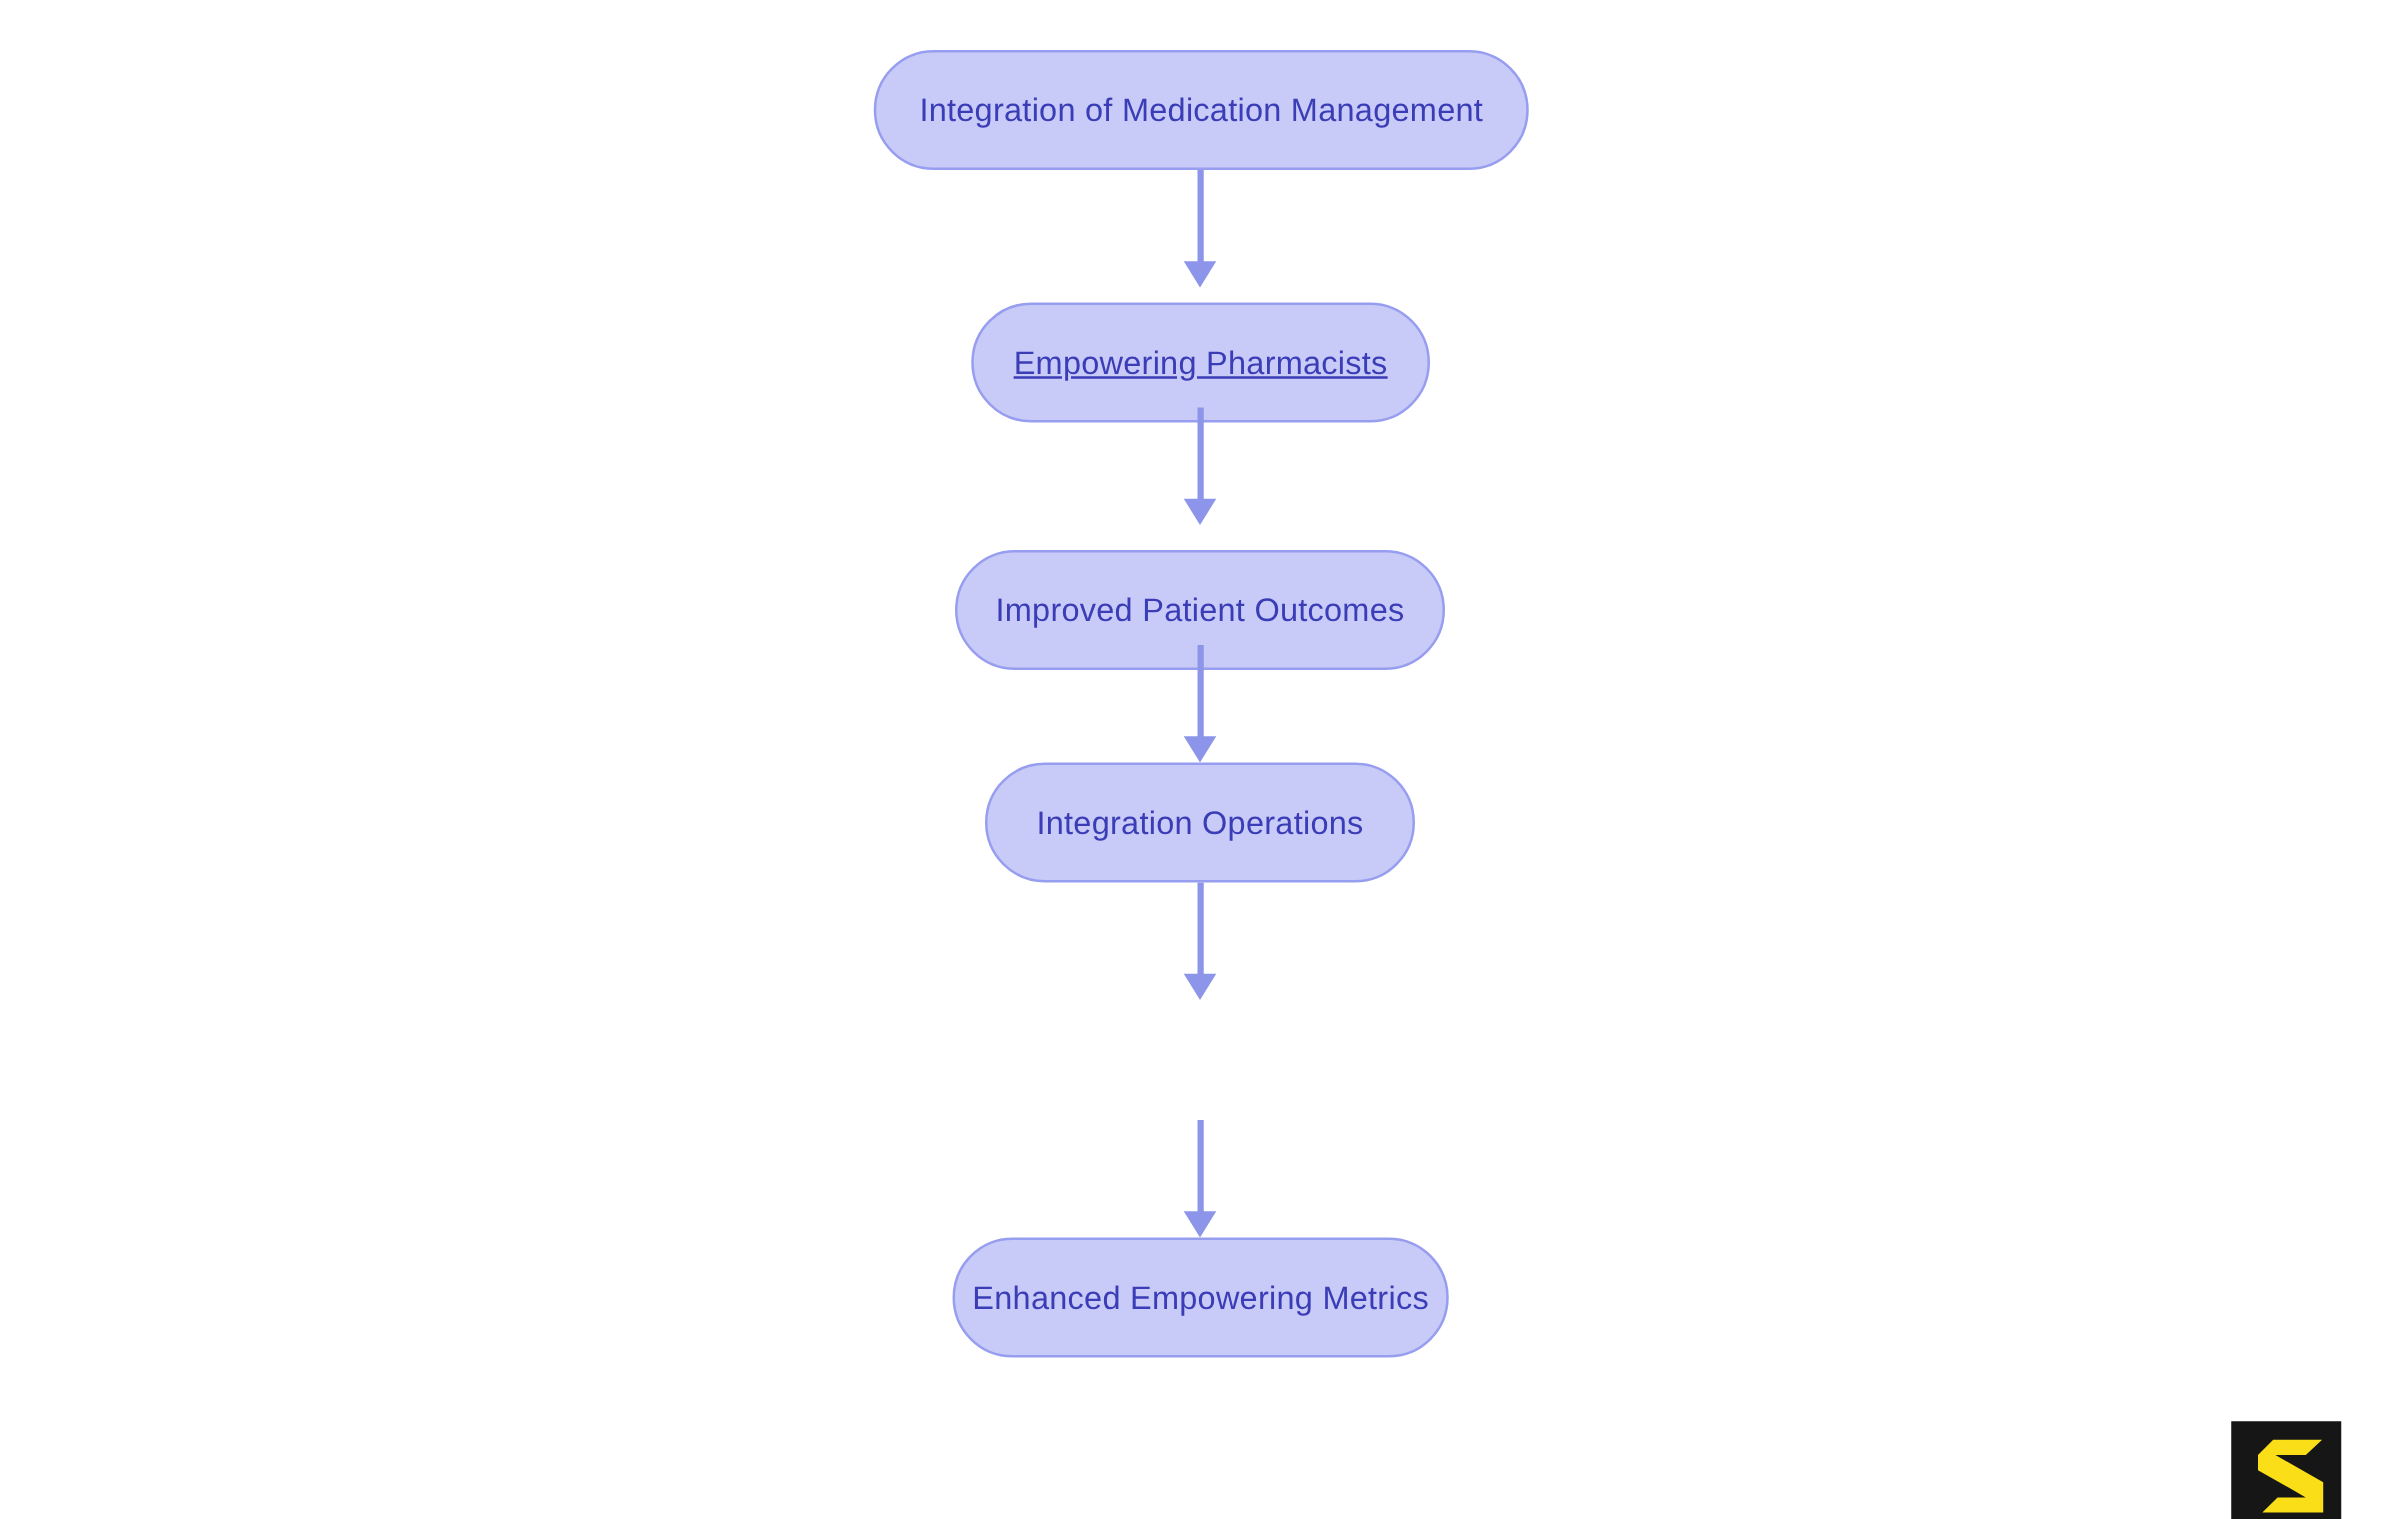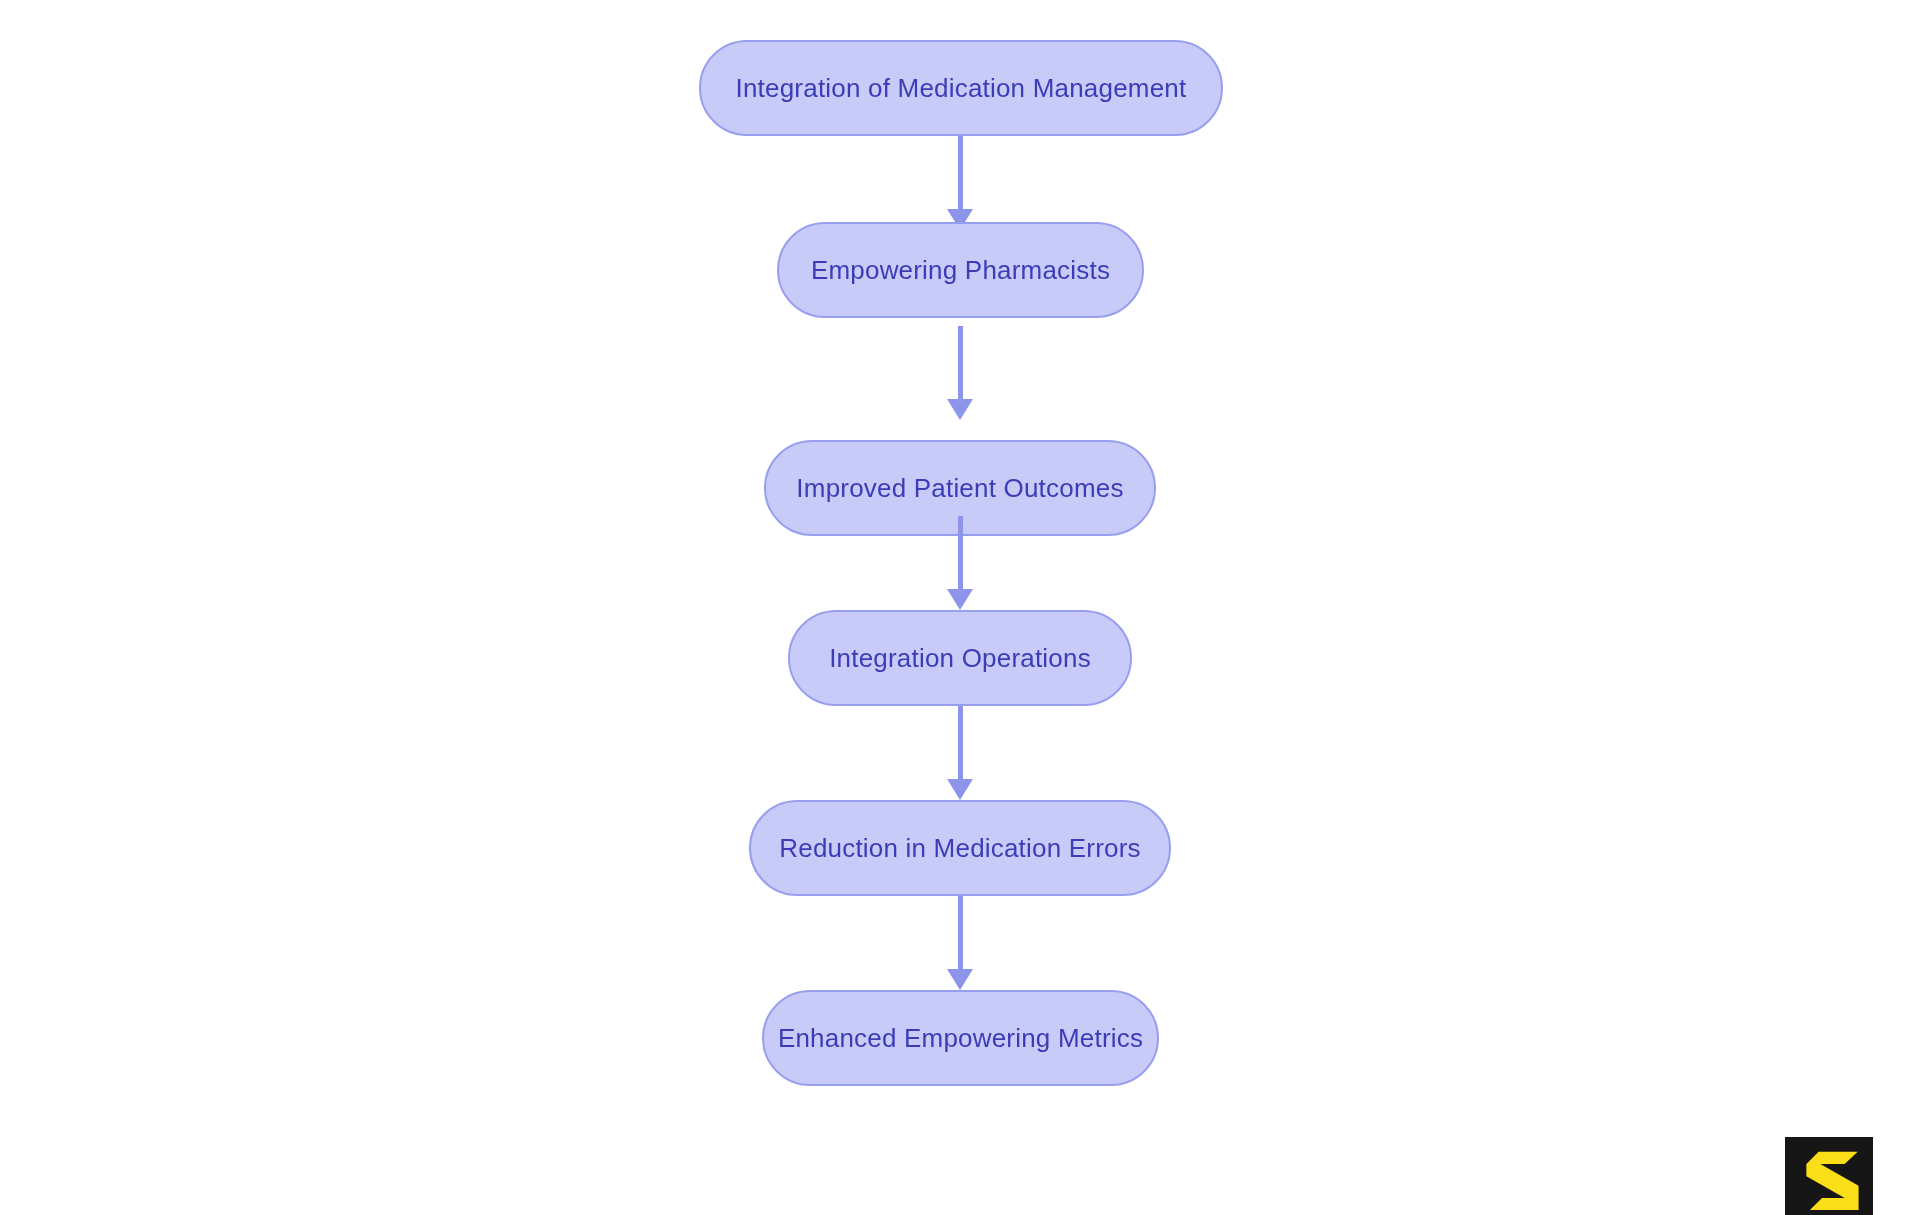--- a/index.html
+++ b/index.html
@@ -30,21 +30,21 @@
     color:var(--node-text);
     font-size:26px;
     letter-spacing:0.2px;
     display:flex;
     align-items:center;
     justify-content:center;
     text-align:center;
     white-space:nowrap;
   }
   .n1{top:16px;left:699px;width:524px;}
-  .n2{top:198px;left:777px;width:367px;}
+  .n2{top:218px;left:777px;width:367px;text-decoration:underline;}
   .n3{top:416px;left:764px;width:392px;}
   .n4{top:586px;left:788px;width:344px;}
   .n5{top:776px;left:749px;width:422px;}
   .n6{top:966px;left:762px;width:397px;}
   .flow-arrow{
     position:absolute;
     left:947px;
     width:26px;
   }
   .a1{top:112px;height:94px;}
@@ -110,23 +110,20 @@
 
   <div class="flow-node n4">
     <span>Integration Operations</span>
   </div>
 
   <div class="flow-arrow a4">
     <div class="shaft"></div>
     <div class="head"></div>
   </div>
 
-  <div class="flow-node n5">
-    <span>Reduction in Medication Errors</span>
-  </div>
 
   <div class="flow-arrow a5">
     <div class="shaft"></div>
     <div class="head"></div>
   </div>
 
   <div class="flow-node n6">
     <span>Enhanced Empowering Metrics</span>
   </div>
 

